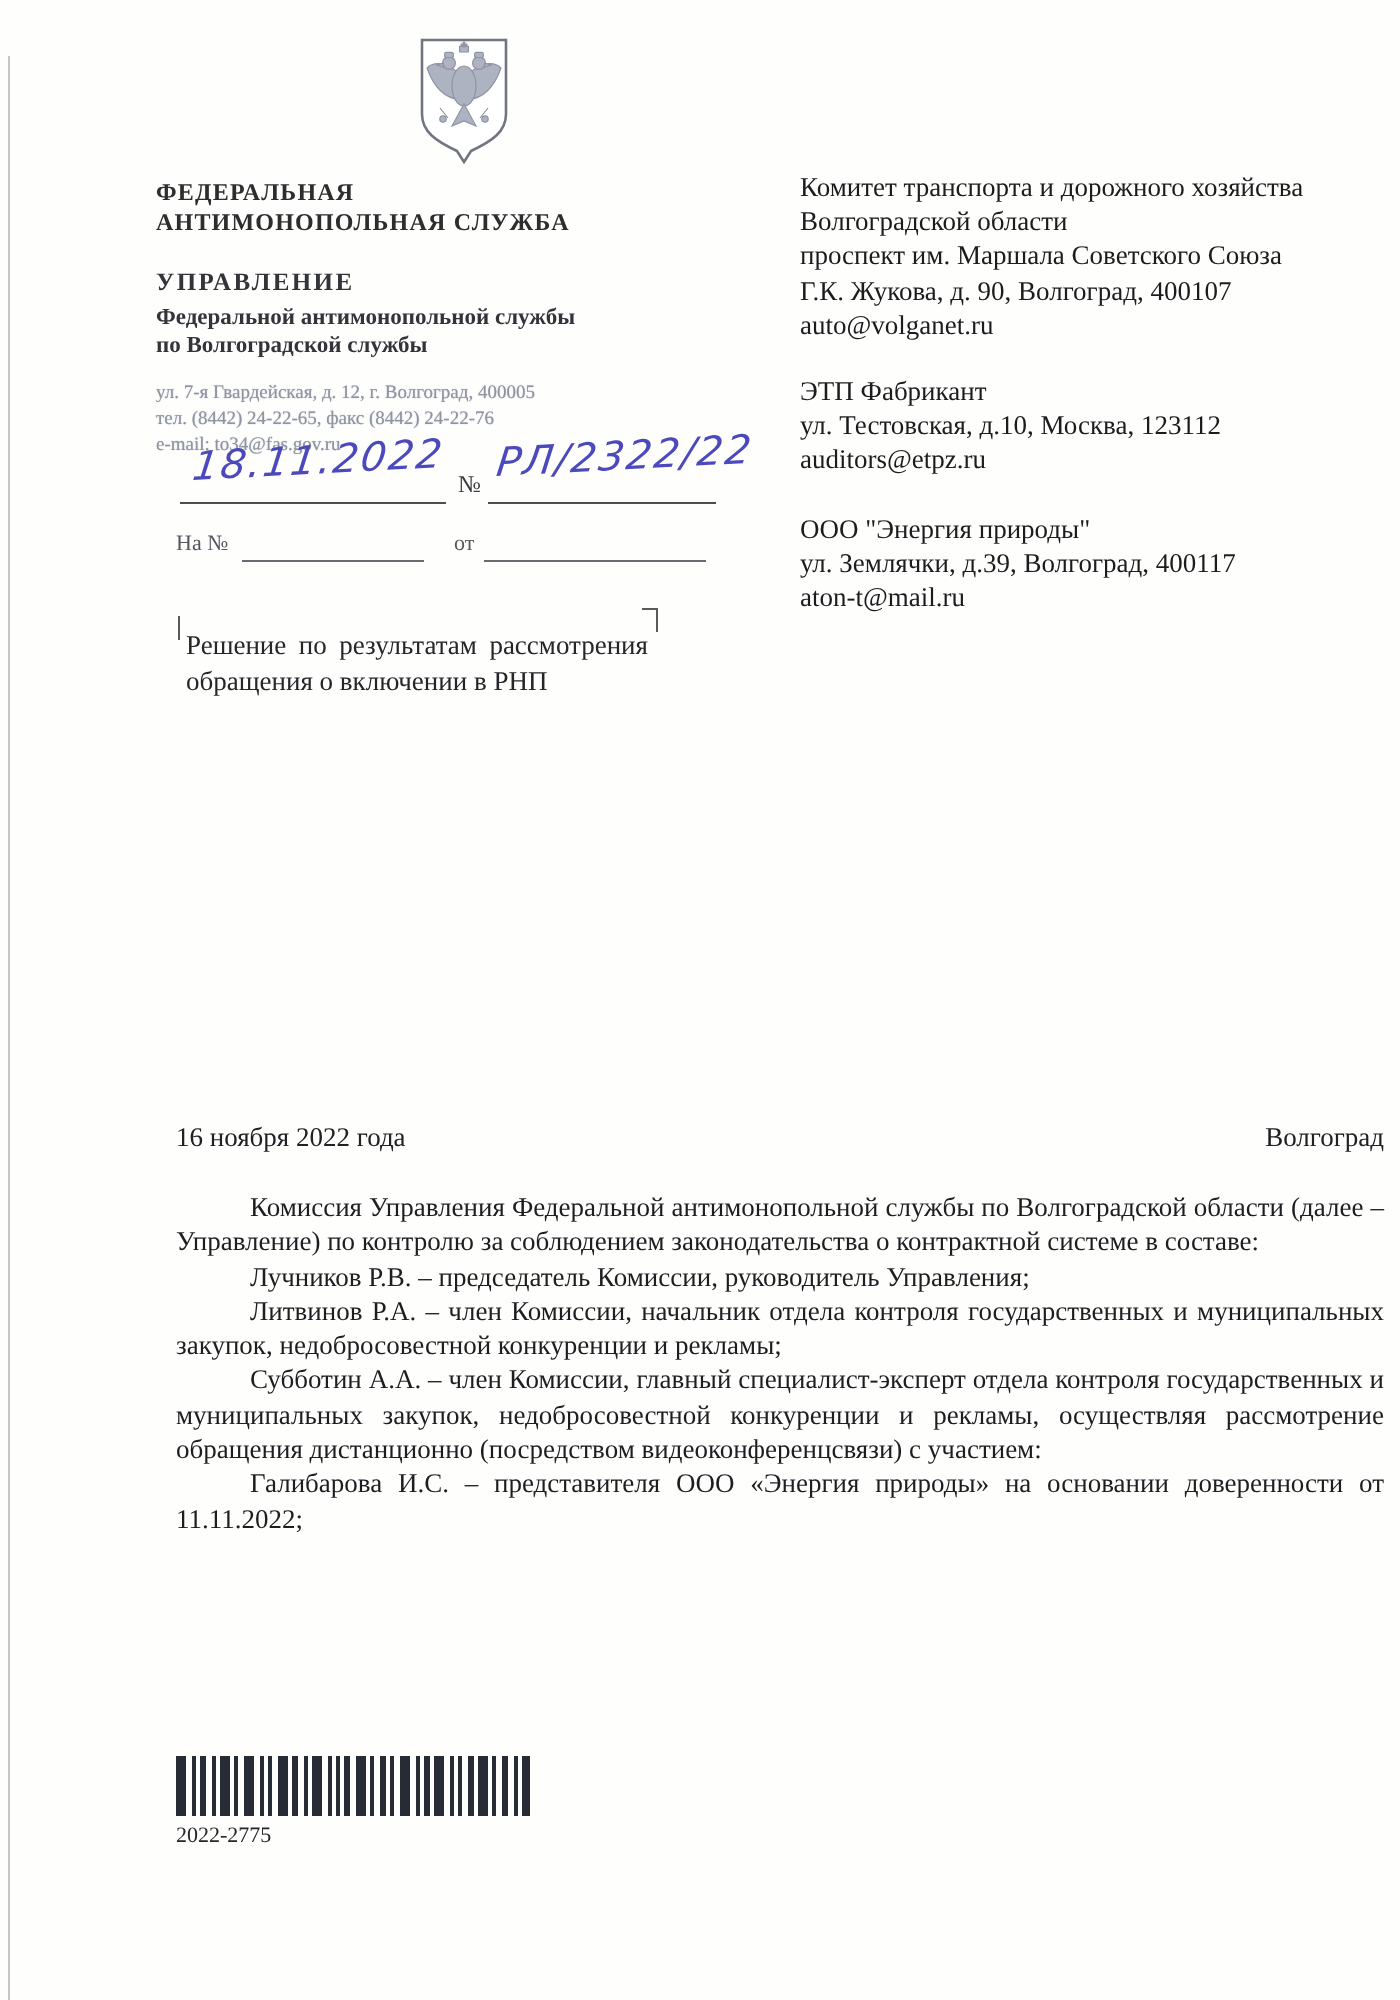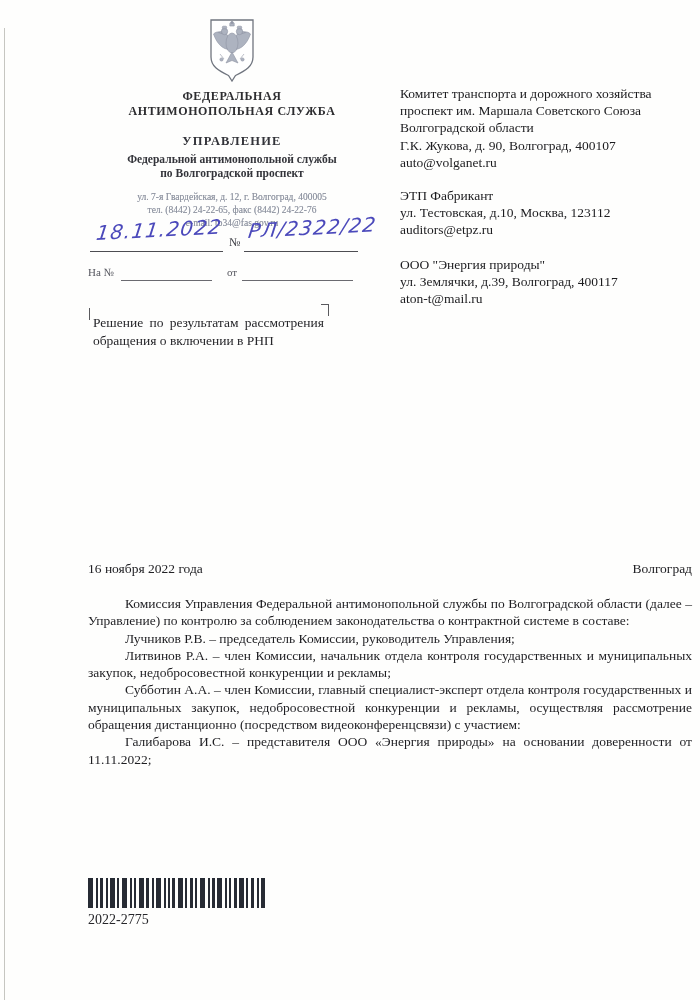--- a/index.html
+++ b/index.html
@@ -1,21 +1,21 @@
 <!DOCTYPE html>
 <html><head>
 <meta charset="utf-8">
 <style>
   html,body{margin:0;padding:0;background:#e9e9e9;}
   .page{position:relative;width:700px;height:1000px;margin:0 auto;background:#fefefd;overflow:hidden;
         font-family:"Liberation Serif", serif;color:#1f1f1f;}
   .scan-edge{position:absolute;left:4px;top:28px;width:1px;height:972px;background:#c6c6c1;}
 
   
-  .letterhead{position:absolute;left:78px;top:0;width:308px;text-align:center;}
+  .letterhead{position:absolute;left:78px;top:0;width:308px;}
   .emblem{display:block;margin:18px auto 0 auto;}
   .org-name{font-weight:bold;font-size:12px;line-height:14.5px;letter-spacing:.6px;color:#2d2d30;margin-top:7px;}
   .division{font-weight:bold;color:#33343a;}
   .division-1{font-size:12.5px;letter-spacing:1.2px;margin-top:16px;}
   .division-2{font-size:11.5px;line-height:14px;margin-top:3px;}
   .contact{margin-top:11px;font-size:9.5px;line-height:13px;color:#8f94a0;text-shadow:0 0 .6px #aeb3bf;}
 
   
   .handwriting{font-family:"DejaVu Sans", sans-serif;font-style:italic;font-size:20px;letter-spacing:1px;
                transform:skewX(-10deg) rotate(-3deg);transform-origin:left bottom;display:inline-block;white-space:nowrap;}
@@ -46,21 +46,21 @@
             font-size:13.5px;color:#212125;}
 
   
   .body-text{position:absolute;left:88px;top:595px;width:604px;font-size:13.5px;line-height:17.3px;
              text-align:justify;color:#1e1e22;}
   .body-text p{margin:0;text-indent:37px;}
 
   
   .barcode{position:absolute;left:88px;top:878px;height:30px;font-size:0;white-space:nowrap;}
   .barcode span{display:inline-block;height:100%;background:#272b34;vertical-align:top;}
-  .barcode-number{position:absolute;left:88px;top:912px;font-size:14px;color:#26262a;}
+  .barcode-number{position:absolute;left:88px;top:912px;font-size:11px;color:#26262a;}
 </style>
 </head>
 <body>
 
 <div class="page">
   <div class="scan-edge"></div>
 
   <div class="letterhead">
     <svg class="emblem" width="50" height="64" viewBox="0 0 50 64">
       <path d="M4,2 H46 V39 C46,48 39,52.5 28.5,57.5 L25,63 L21.5,57.5 C11,52.5 4,48 4,39 Z" fill="#ffffff" stroke="#70757f" stroke-width="1.3"></path>
@@ -78,21 +78,21 @@
         <path d="M25,34 L19,45 L25,42.5 L31,45 Z"></path>
         <path d="M13,36 L17,41 M37,36 L33,41" fill="none"></path>
         <circle cx="14.5" cy="41.5" r="1.6"></circle>
         <circle cx="35.5" cy="41.5" r="1.6"></circle>
       </g>
     </svg>
     <div class="org-name">ФЕДЕРАЛЬНАЯ</div>
     <div class="org-name" style="margin-top:0;">АНТИМОНОПОЛЬНАЯ СЛУЖБА</div>
     <div class="division division-1">УПРАВЛЕНИЕ</div>
     <div class="division division-2">Федеральной антимонопольной службы</div>
-    <div class="division division-2" style="margin-top:0;">по Волгоградской проспект</div>
+    <div class="division division-2" style="margin-top:0;">по Волгоградской службы</div>
     <div class="contact">
       <div>ул. 7-я Гвардейская, д. 12, г. Волгоград, 400005</div>
       <div>тел. (8442) 24-22-65, факс (8442) 24-22-76</div>
       <div>e-mail: to34@fas.gov.ru</div>
     </div>
   </div>
 
   <span class="handwriting hw-date" style="color: rgb(75, 73, 187);">18.11.2022</span>
   <div class="u-line" style="left:90px;top:251px;width:133px;"></div>
   <span class="num-sign">№</span>
@@ -104,22 +104,22 @@
   <span class="reg-label" style="left:227px;top:266px;">от</span>
   <div class="u-line" style="left:242px;top:280px;width:111px;border-bottom-color:#6a6a70;"></div>
 
   <div class="mark mark-left-v"></div>
   <div class="mark mark-right-v"></div>
   <div class="mark mark-right-h"></div>
   <div class="subject">Решение по результатам рассмотрения обращения о включении в РНП</div>
 
   <div class="recipients recip-0">
     <div>Комитет транспорта и дорожного хозяйства</div>
+    <div>Волгоградской области</div>
     <div>проспект им. Маршала Советского Союза</div>
-    <div>Волгоградской области</div>
     <div>Г.К. Жукова, д. 90, Волгоград, 400107</div>
     <div>auto@volganet.ru</div>
   </div>
   <div class="recipients recip-1">
     <div>ЭТП Фабрикант</div>
     <div>ул. Тестовская, д.10, Москва, 123112</div>
     <div>auditors@etpz.ru</div>
   </div>
   <div class="recipients recip-2">
     <div>ООО "Энергия природы"</div>

